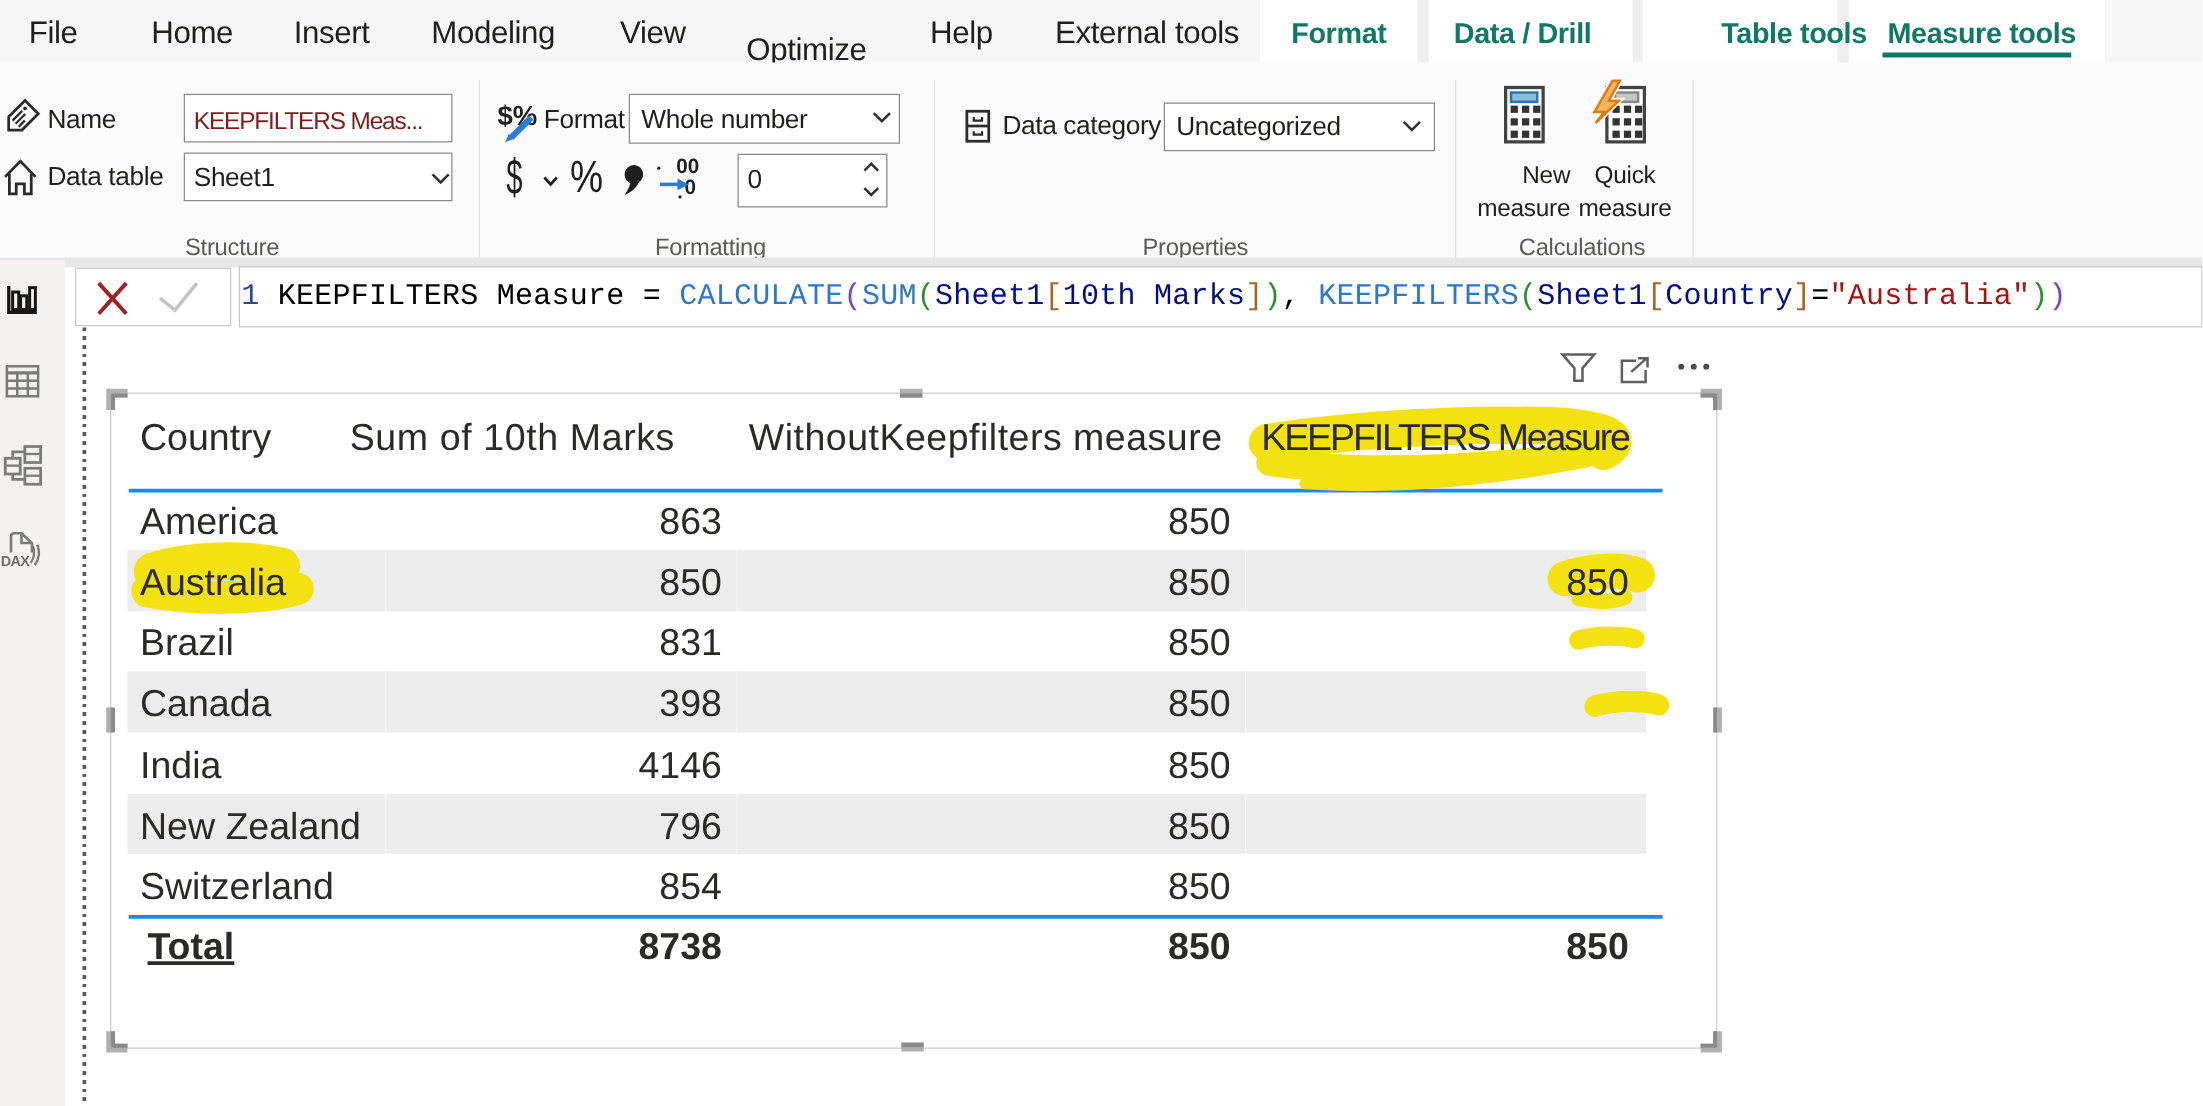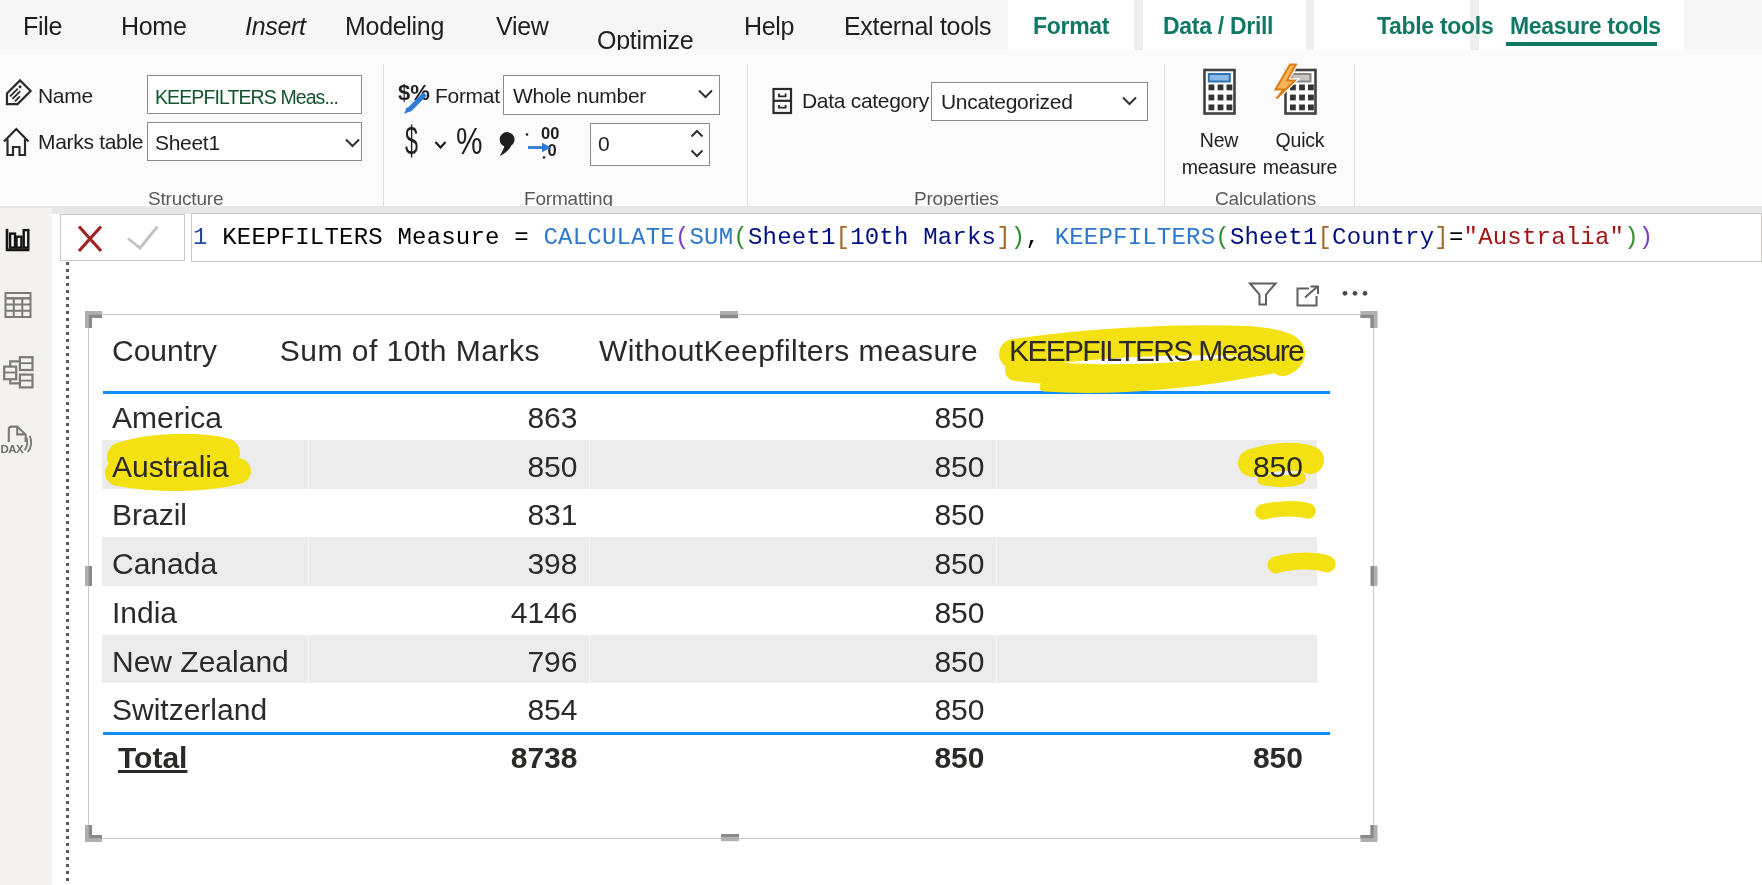--- a/index.html
+++ b/index.html
@@ -22,58 +22,58 @@
 <div class="a" style="left:1306px;top:0;width:8px;height:50px;background:#eeeeee;"></div>
 <div class="a" style="left:1470px;top:0;width:9px;height:50px;background:#eeeeee;"></div>
 <div class="a" style="left:1008px;top:0;width:126px;height:50px;background:#ffffff;"></div>
 <div class="a" style="left:1143px;top:0;width:163px;height:50px;background:#ffffff;"></div>
 <div class="a" style="left:1314px;top:0;width:156px;height:50px;background:#ffffff;"></div>
 <div class="a" style="left:1479px;top:0;width:205px;height:50px;background:#ffffff;"></div>
 <div class="a" style="left:1506px;top:42px;width:151px;height:4px;background:#117865;"></div>
 
 <div class="tab" style="left:23px;">File</div>
 <div class="tab" style="left:121px;">Home</div>
-<div class="tab" style="left:245px;font-style:italic;">Insert</div>
+<div class="tab" style="left:235px;">Insert</div>
 <div class="tab" style="left:345px;">Modeling</div>
 <div class="tab" style="left:496px;">View</div>
 <div class="tab" style="left:597px;margin-top:14px;">Optimize</div>
 <div class="tab" style="left:744px;">Help</div>
 <div class="tab" style="left:844px;">External tools</div>
 <div class="ctab" style="left:1033px;">Format</div>
 <div class="ctab" style="left:1163px;">Data / Drill</div>
 <div class="ctab" style="left:1337px;margin-left:40px;">Table tools</div>
 <div class="ctab" style="left:1510px;">Measure tools</div>
 
 <div class="a" style="left:0;top:50px;width:1762px;height:157px;background:#fbfbfb;"></div>
 <div class="sep" style="left:383px;"></div>
 <div class="sep" style="left:747px;"></div>
 <div class="sep" style="left:1164px;"></div>
 <div class="sep" style="left:1354px;"></div>
 
 <div class="a lbl" style="left:38px;top:84px;">Name</div>
-<div class="a lbl" style="left:38px;top:130px;">Marks table</div>
+<div class="a lbl" style="left:38px;top:130px;">Data table</div>
 <div class="inpbox" style="left:147px;top:75px;width:213px;height:37px;"></div>
-<div class="a" style="left:155px;top:86px;font-size:19.5px;color:#14532d;letter-spacing:-0.9px;">KEEPFILTERS Meas...</div>
+<div class="a" style="left:155px;top:86px;font-size:19.5px;color:#7f1d1d;letter-spacing:-0.9px;">KEEPFILTERS Meas...</div>
 <div class="inpbox" style="left:147px;top:122px;width:213px;height:37px;"></div>
 <div class="a lbl" style="left:155px;top:131px;">Sheet1</div>
 <div class="grplbl" style="left:148px;">Structure</div>
 
 <div class="a lbl" style="left:435px;top:84px;">Format</div>
 <div class="inpbox" style="left:503px;top:75px;width:215px;height:38px;"></div>
 <div class="a lbl" style="left:513px;top:84px;">Whole number</div>
 <div class="inpbox" style="left:590px;top:123px;width:118px;height:41px;"></div>
 <div class="a lbl" style="left:598px;top:132px;">0</div>
 <div class="grplbl" style="left:524px;">Formatting</div>
 
 <div class="a lbl" style="left:802px;top:89px;">Data category</div>
 <div class="inpbox" style="left:931px;top:82px;width:215px;height:37px;"></div>
 <div class="a lbl" style="left:941px;top:90px;">Uncategorized</div>
 <div class="grplbl" style="left:914px;">Properties</div>
 
-<div class="a" style="left:1219px;top:127px;width:0;text-align:center;font-size:19.5px;color:#201f1e;letter-spacing:-0.2px;line-height:27px;"><span style="display:inline-block;transform:translateX(-50%);">New<br>measure</span></div>
+<div class="a" style="left:1219px;top:127px;width:0;text-align:center;font-size:19.5px;color:#201f1e;letter-spacing:-0.2px;line-height:27px;"><span style="display:inline-block;transform:translateX(-50%);text-align:right;">New<br>measure</span></div>
 <div class="a" style="left:1300px;top:127px;width:0;text-align:center;font-size:19.5px;color:#201f1e;letter-spacing:-0.2px;line-height:27px;"><span style="display:inline-block;transform:translateX(-50%);">Quick<br>measure</span></div>
 <div class="grplbl" style="left:1215px;">Calculations</div>
 
 <div class="a" style="left:0;top:206px;width:1762px;height:7.5px;background:#e7e7e7;"></div>
 <div class="a" style="left:59.5px;top:213.7px;width:125px;height:47.7px;background:#fff;border:1px solid #c9c9c9;box-sizing:border-box;"></div>
 <div class="a" style="left:191px;top:213px;width:1571px;height:49px;background:#fff;border:1px solid #c8c6c4;box-sizing:border-box;"></div>
 <div class="a" id="formula" style="left:193px;top:213px;height:49px;line-height:49px;font-family:'Liberation Mono',monospace;font-size:24px;letter-spacing:0.2px;white-space:pre;color:#000;"><span style="color:#23489E">1</span> KEEPFILTERS Measure = <span style="color:#2E78CC">CALCULATE</span><span style="color:#7B3FC4">(</span><span style="color:#2E78CC">SUM</span><span style="color:#2F8F2F">(</span><span style="color:#001080">Sheet1</span><span style="color:#A5682A">[</span><span style="color:#001080">10th Marks</span><span style="color:#A5682A">]</span><span style="color:#2F8F2F">)</span>, <span style="color:#2E78CC">KEEPFILTERS</span><span style="color:#2F8F2F">(</span><span style="color:#001080">Sheet1</span><span style="color:#A5682A">[</span><span style="color:#001080">Country</span><span style="color:#A5682A">]</span>=<span style="color:#A31515">"Australia"</span><span style="color:#2F8F2F">)</span><span style="color:#7B3FC4">)</span></div>
 
 <div class="a" style="left:0;top:208px;width:52px;height:677px;background:#f3f2f1;"></div>
 

